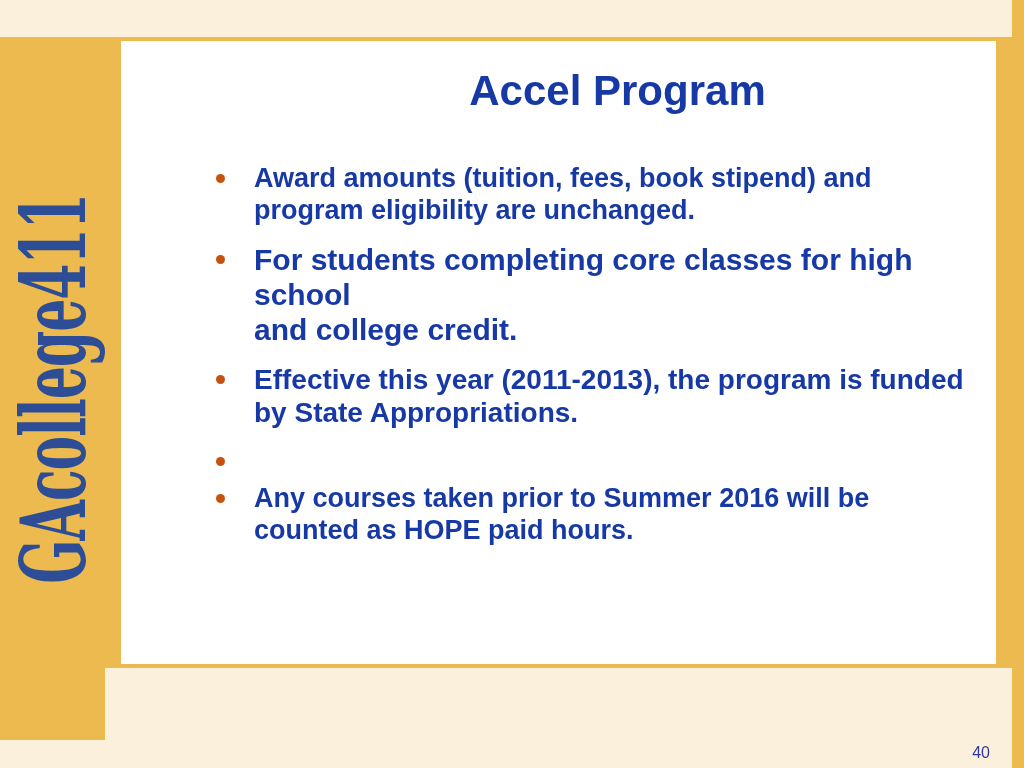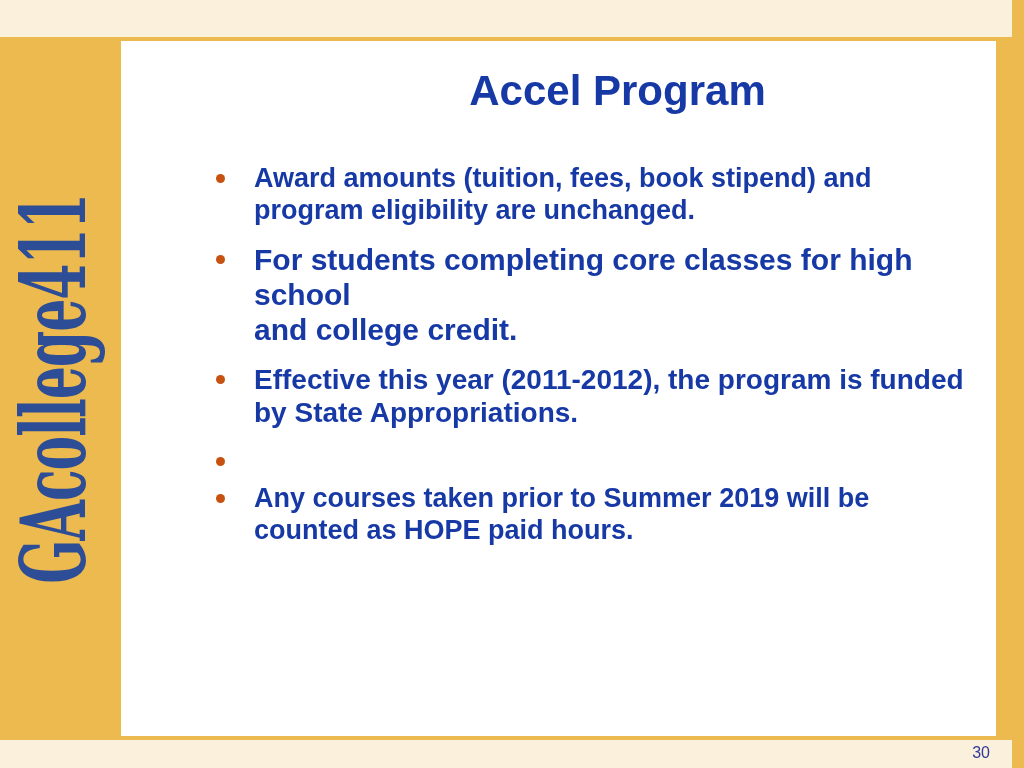--- a/index.html
+++ b/index.html
@@ -38,21 +38,21 @@
     font-family:"DejaVu Serif", serif;
     font-weight:bold;
     font-size:52px;
     letter-spacing:-1px;
     color:var(--logo-blue);
     white-space:nowrap;
   }
 
   
   .page-wrap{
-    position:absolute;left:105px;top:37px;width:907px;height:703px;
+    position:absolute;left:105px;top:37px;width:907px;height:631px;
     background:var(--gold);
     padding:4px 16px;
     box-sizing:border-box;
   }
   .page{
     background:var(--page-white);
     width:100%;height:100%;
     box-sizing:border-box;
     padding:25px 15px 0 95px;
     overflow:hidden;
@@ -123,34 +123,34 @@
         </div>
 
         <div class="bullet">
           <span class="dot"></span>
           <span class="btext">For students completing core classes for high school
 and college credit.</span>
         </div>
 
         <div class="bullet">
           <span class="dot"></span>
-          <span class="btext">Effective this year (2011-2012), the program is funded
+          <span class="btext">Effective this year (2011-2013), the program is funded
 by State Appropriations.</span>
         </div>
 
         <div class="bullet">
           <span class="dot"></span>
         </div>
 
         <div class="bullet">
           <span class="dot"></span>
-          <span class="btext">Any courses taken prior to Summer 2019 will be
+          <span class="btext">Any courses taken prior to Summer 2016 will be
 counted as HOPE paid hours.</span>
         </div>
 
 
       </div>
     </div>
   </div>
 
-  <div class="page-number">30</div>
+  <div class="page-number">40</div>
 
 </div>
 
 </body></html>

